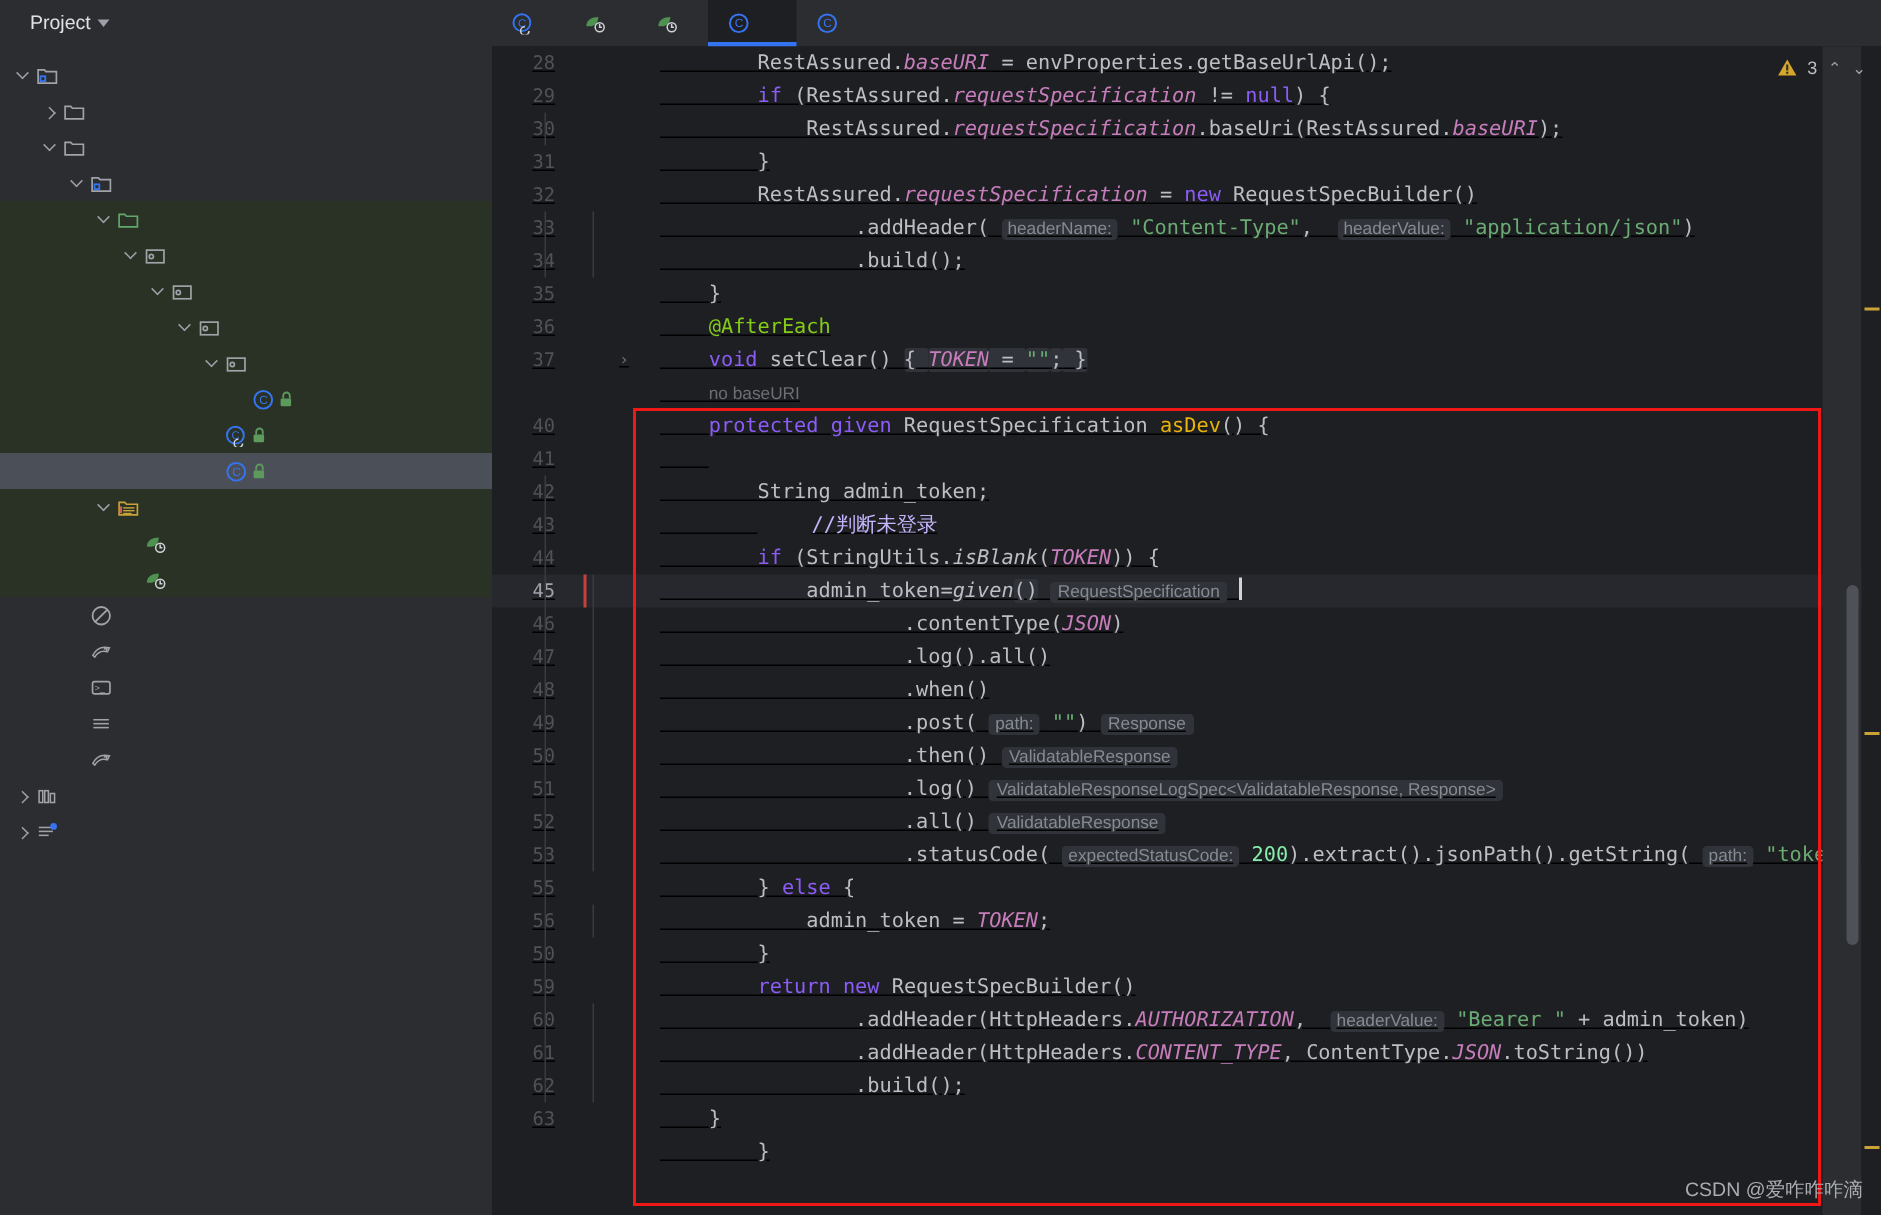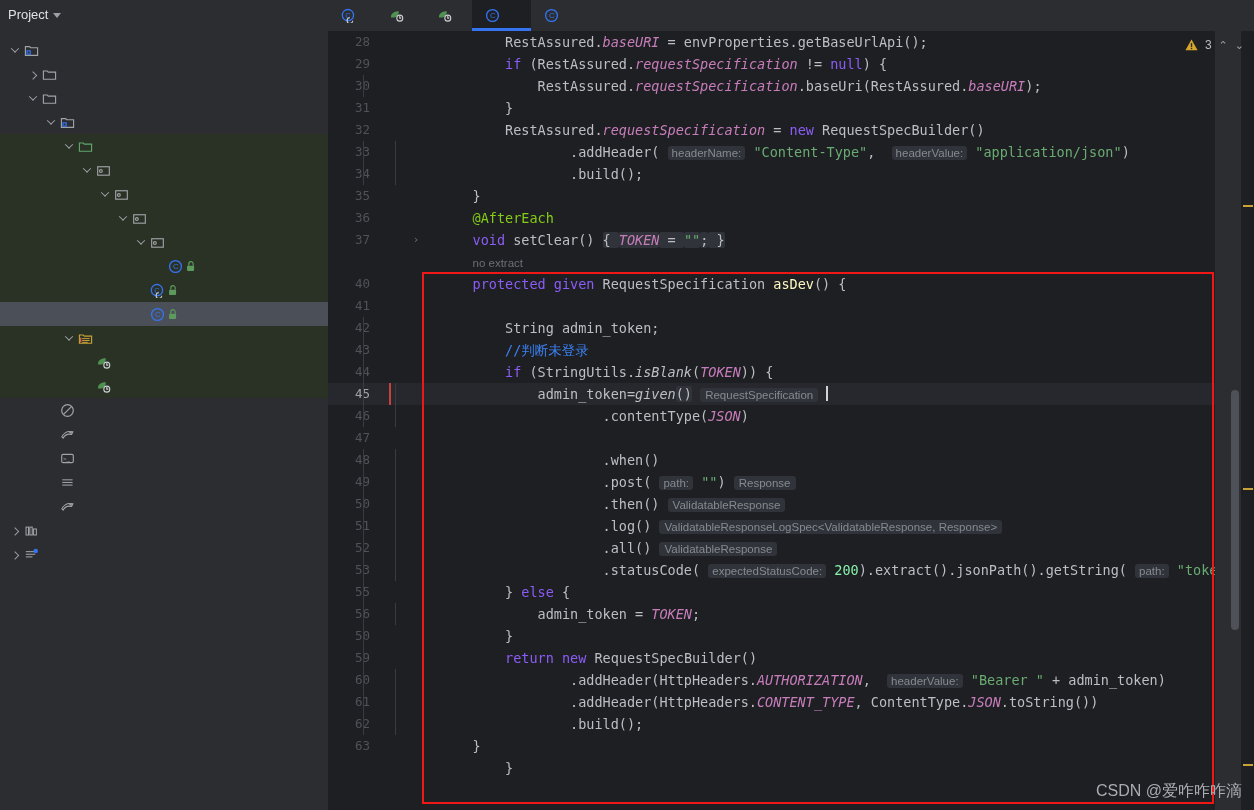--- a/index.html
+++ b/index.html
@@ -14,21 +14,21 @@
   
   .sidebar {
     width: 328px; height: 810px;
     background: #2b2d30;
     flex: 0 0 328px;
     position: relative;
     overflow: hidden;
   }
   .sidebar-header {
     height: 28px; display: flex; align-items: center;
-    padding-left: 8px; gap: 5px;
+    padding-left: 20px; gap: 5px;
     color: #dfe1e5; font-size: 13px;
   }
   .chevron-small {
     width: 0; height: 0; border-left: 4px solid transparent;
     border-right: 4px solid transparent; border-top: 5px solid #9da0a8;
     margin-top: 2px;
   }
   .tree { padding-top: 10px; font-size: 13px; color: #bcbec4; }
   .trow {
     height: 24px; display: flex; align-items: center;
@@ -77,21 +77,21 @@
     font-size: 12px; color: #bcbec4;
   }
   .chev-btn { color: #9da0a8; font-size: 11px; }
 
   
   .codewrap { position: absolute; top: 31px; left: 0; right: 0; bottom: 0; background: #1e1f22; }
   .code-scroll { position: relative; height: 100%; }
   .coderow {
     position: relative; height: 22px; display: flex;
     font-family: "DejaVu Sans Mono", monospace; font-size: 13.5px;
-    line-height: 22px; white-space: pre;
+    line-height: 22px; white-space: pre; text-decoration: underline;
   }
   .coderow.curline { background: #26282e; }
   .lnum {
     width: 52px; flex: 0 0 52px; text-align: right; padding-right: 10px;
     color: #4f5257; font-size: 12.5px; font-family: "DejaVu Sans Mono", monospace;
   }
   .curline .lnum { color: #a0a3a8; }
   .gutter1 { width: 22px; flex: 0 0 22px; position: relative; }
   .gutter2 { width: 28px; flex: 0 0 28px; position: relative; color: #6b6e75; font-size: 11px; text-align: center; }
   .codetext { flex: 1 1 auto; padding-left: 10px; color: #bcbec4; }
@@ -99,23 +99,23 @@
   
   .modmark { position: absolute; left: 9px; top: 0; width: 2px; height: 22px; background: #c8403a; }
   .indentguide { position: absolute; top: 0; width: 1px; height: 22px; background: #393b40; }
 
   
   .kw   { color: #8b5cf6; }
   .fld  { color: #c77dbb; font-style: italic; }
   .str  { color: #6aab73; }
   .num  { color: #86efac; }
   .anno { color: #84cc16; }
-  .cmt  { color: #3b82f6; }
+  .cmt  { color: #c4b5fd; margin-left: 36px; }
   .mthd { color: #bcbec4; font-style: italic; }
-  .decl { color: #fef9c3; }
+  .decl { color: #eab308; }
   .typ  { color: #bcbec4; }
   .hint {
     color: #868a91; font-size: 11.5px; background: #303339;
     border-radius: 3px; padding: 1px 4px; font-family: "Liberation Sans", sans-serif;
   }
   .hintv {
     color: #868a91; font-size: 11.5px; background: #303339;
     border-radius: 3px; padding: 1px 5px; font-family: "Liberation Sans", sans-serif;
   }
   .foldbg { background: #303339; border-radius: 2px; }
@@ -129,21 +129,21 @@
   }
 
   
   .markbar { position: absolute; top: 31px; right: 0; width: 13px; bottom: 0; background: #1e1f22; }
   .warnmark { position: absolute; right: 1px; width: 10px; height: 2px; background: #c9a336; }
   .sbthumb { position: absolute; right: 14px; width: 8px; background: #4e5157; border-radius: 4px; }
   .rightstrip { position: absolute; top: 31px; right: 13px; width: 26px; bottom: 0; background: #2b2d30; }
 
   .watermark {
     position: absolute; right: 12px; bottom: 8px;
-    color: #a9acb2; font-size: 16px; z-index: 20;
+    color: #a9acb2; font-size: 13px; z-index: 20;
     font-family: "Liberation Sans", sans-serif;
   }
 </style>
 </head>
 <body>
 
 <div class="app">
 
   <div class="sidebar">
     <div class="sidebar-header">
@@ -498,29 +498,29 @@
           <div class="coderow"><span class="lnum">28</span><span class="gutter1"></span><span class="gutter2"></span><span class="codetext"><span>        </span><span class="typ">RestAssured.</span><span class="fld">baseURI</span><span class="typ"> = envProperties.getBaseUrlApi();</span></span></div>
           <div class="coderow"><span class="lnum">29</span><span class="gutter1"></span><span class="gutter2"></span><span class="codetext"><span>        </span><span class="kw">if</span><span class="typ"> (RestAssured.</span><span class="fld">requestSpecification</span><span class="typ"> != </span><span class="kw">null</span><span class="typ">) {</span></span></div>
           <div class="coderow"><span class="lnum">30</span><span class="gutter1"></span><span class="gutter2"></span><span class="codetext"><span class="indentguide" style="left: 34.5px;"></span><span>            </span><span class="typ">RestAssured.</span><span class="fld">requestSpecification</span><span class="typ">.baseUri(RestAssured.</span><span class="fld">baseURI</span><span class="typ">);</span></span></div>
           <div class="coderow"><span class="lnum">31</span><span class="gutter1"></span><span class="gutter2"></span><span class="codetext"><span>        </span><span class="typ">}</span></span></div>
           <div class="coderow"><span class="lnum">32</span><span class="gutter1"></span><span class="gutter2"></span><span class="codetext"><span>        </span><span class="typ">RestAssured.</span><span class="fld">requestSpecification</span><span class="typ"> = </span><span class="kw">new</span><span class="typ"> RequestSpecBuilder()</span></span></div>
           <div class="coderow"><span class="lnum">33</span><span class="gutter1"></span><span class="gutter2"></span><span class="codetext"><span class="indentguide" style="left: 34.5px;"></span><span class="indentguide" style="left: 67px;"></span><span>                </span><span class="typ">.addHeader( </span><span class="hint">headerName:</span><span class="typ"> </span><span class="str">"Content-Type"</span><span class="typ">,  </span><span class="hint">headerValue:</span><span class="typ"> </span><span class="str">"application/json"</span><span class="typ">)</span></span></div>
           <div class="coderow"><span class="lnum">34</span><span class="gutter1"></span><span class="gutter2"></span><span class="codetext"><span class="indentguide" style="left: 34.5px;"></span><span class="indentguide" style="left: 67px;"></span><span>                </span><span class="typ">.build();</span></span></div>
           <div class="coderow"><span class="lnum">35</span><span class="gutter1"></span><span class="gutter2"></span><span class="codetext"><span>    </span><span class="typ">}</span></span></div>
           <div class="coderow"><span class="lnum">36</span><span class="gutter1"></span><span class="gutter2"></span><span class="codetext"><span>    </span><span class="anno">@AfterEach</span></span></div>
           <div class="coderow"><span class="lnum">37</span><span class="gutter1"></span><span class="gutter2">›</span><span class="codetext"><span>    </span><span class="kw">void</span><span class="typ"> setClear() </span><span class="foldbg typ">{ </span><span class="foldbg fld">TOKEN</span><span class="foldbg typ"> = </span><span class="foldbg str">""</span><span class="foldbg typ">;</span><span class="foldbg typ"> }</span></span></div>
-          <div class="coderow"><span class="lnum"></span><span class="gutter1"></span><span class="gutter2"></span><span class="codetext"><span>    </span><span class="nousages">no extract</span></span></div>
+          <div class="coderow"><span class="lnum"></span><span class="gutter1"></span><span class="gutter2"></span><span class="codetext"><span>    </span><span class="nousages">no baseURI</span></span></div>
           <div class="coderow"><span class="lnum">40</span><span class="gutter1"></span><span class="gutter2"></span><span class="codetext"><span>    </span><span class="kw">protected</span><span class="typ"> </span><span class="kw">given</span><span class="typ"> RequestSpecification </span><span class="decl">asDev</span><span class="typ">() {</span></span></div>
           <div class="coderow"><span class="lnum">41</span><span class="gutter1"></span><span class="gutter2"></span><span class="codetext"><span>    </span></span></div>
           <div class="coderow"><span class="lnum">42</span><span class="gutter1"></span><span class="gutter2"></span><span class="codetext"><span class="indentguide" style="left: 34.5px;"></span><span>        </span><span class="typ">String admin_token;</span></span></div>
           <div class="coderow"><span class="lnum">43</span><span class="gutter1"></span><span class="gutter2"></span><span class="codetext"><span class="indentguide" style="left: 34.5px;"></span><span>        </span><span class="cmt">//判断未登录</span></span></div>
           <div class="coderow"><span class="lnum">44</span><span class="gutter1"></span><span class="gutter2"></span><span class="codetext"><span class="indentguide" style="left: 34.5px;"></span><span>        </span><span class="kw">if</span><span class="typ"> (StringUtils.</span><span class="mthd">isBlank</span><span class="typ">(</span><span class="fld">TOKEN</span><span class="typ">)) {</span></span></div>
           <div class="coderow curline"><span class="lnum">45</span><span class="gutter1"><span class="modmark"></span></span><span class="gutter2"></span><span class="codetext"><span class="indentguide" style="left: 34.5px;"></span><span class="indentguide" style="left: 67px;"></span><span>            </span><span class="typ">admin_token=</span><span class="mthd">given</span><span class="foldbg typ">()</span><span class="typ"> </span><span class="hintv">RequestSpecification</span><span class="typ"> </span><span class="caret"></span></span></div>
           <div class="coderow"><span class="lnum">46</span><span class="gutter1"></span><span class="gutter2"></span><span class="codetext"><span class="indentguide" style="left: 34.5px;"></span><span class="indentguide" style="left: 67px;"></span><span>                    </span><span class="typ">.contentType(</span><span class="fld">JSON</span><span class="typ">)</span></span></div>
-          <div class="coderow"><span class="lnum">47</span><span class="gutter1"></span><span class="gutter2"></span></div>
+          <div class="coderow"><span class="lnum">47</span><span class="gutter1"></span><span class="gutter2"></span><span class="codetext"><span class="indentguide" style="left: 34.5px;"></span><span class="indentguide" style="left: 67px;"></span><span>                    </span><span class="typ">.log().all()</span></span></div>
           <div class="coderow"><span class="lnum">48</span><span class="gutter1"></span><span class="gutter2"></span><span class="codetext"><span class="indentguide" style="left: 34.5px;"></span><span class="indentguide" style="left: 67px;"></span><span>                    </span><span class="typ">.when()</span></span></div>
           <div class="coderow"><span class="lnum">49</span><span class="gutter1"></span><span class="gutter2"></span><span class="codetext"><span class="indentguide" style="left: 34.5px;"></span><span class="indentguide" style="left: 67px;"></span><span>                    </span><span class="typ">.post( </span><span class="hint">path:</span><span class="typ"> </span><span class="str">""</span><span class="typ">) </span><span class="hintv">Response</span></span></div>
           <div class="coderow"><span class="lnum">50</span><span class="gutter1"></span><span class="gutter2"></span><span class="codetext"><span class="indentguide" style="left: 34.5px;"></span><span class="indentguide" style="left: 67px;"></span><span>                    </span><span class="typ">.then() </span><span class="hintv">ValidatableResponse</span></span></div>
           <div class="coderow"><span class="lnum">51</span><span class="gutter1"></span><span class="gutter2"></span><span class="codetext"><span class="indentguide" style="left: 34.5px;"></span><span class="indentguide" style="left: 67px;"></span><span>                    </span><span class="typ">.log() </span><span class="hintv">ValidatableResponseLogSpec&lt;ValidatableResponse, Response&gt;</span></span></div>
           <div class="coderow"><span class="lnum">52</span><span class="gutter1"></span><span class="gutter2"></span><span class="codetext"><span class="indentguide" style="left: 34.5px;"></span><span class="indentguide" style="left: 67px;"></span><span>                    </span><span class="typ">.all() </span><span class="hintv">ValidatableResponse</span></span></div>
           <div class="coderow"><span class="lnum">53</span><span class="gutter1"></span><span class="gutter2"></span><span class="codetext"><span class="indentguide" style="left: 34.5px;"></span><span class="indentguide" style="left: 67px;"></span><span>                    </span><span class="typ">.statusCode( </span><span class="hint">expectedStatusCode:</span><span class="typ"> </span><span class="num">200</span><span class="typ">).extract().jsonPath().getString( </span><span class="hint">path:</span><span class="typ"> </span><span class="str">"token"</span><span class="typ">);</span></span></div>
           <div class="coderow"><span class="lnum">55</span><span class="gutter1"></span><span class="gutter2"></span><span class="codetext"><span class="indentguide" style="left: 34.5px;"></span><span>        </span><span class="typ">} </span><span class="kw">else</span><span class="typ"> {</span></span></div>
           <div class="coderow"><span class="lnum">56</span><span class="gutter1"></span><span class="gutter2"></span><span class="codetext"><span class="indentguide" style="left: 34.5px;"></span><span class="indentguide" style="left: 67px;"></span><span>            </span><span class="typ">admin_token = </span><span class="fld">TOKEN</span><span class="typ">;</span></span></div>
           <div class="coderow"><span class="lnum">50</span><span class="gutter1"></span><span class="gutter2"></span><span class="codetext"><span class="indentguide" style="left: 34.5px;"></span><span>        </span><span class="typ">}</span></span></div>
           <div class="coderow"><span class="lnum">59</span><span class="gutter1"></span><span class="gutter2"></span><span class="codetext"><span class="indentguide" style="left: 34.5px;"></span><span>        </span><span class="kw">return</span><span class="typ"> </span><span class="kw">new</span><span class="typ"> RequestSpecBuilder()</span></span></div>

